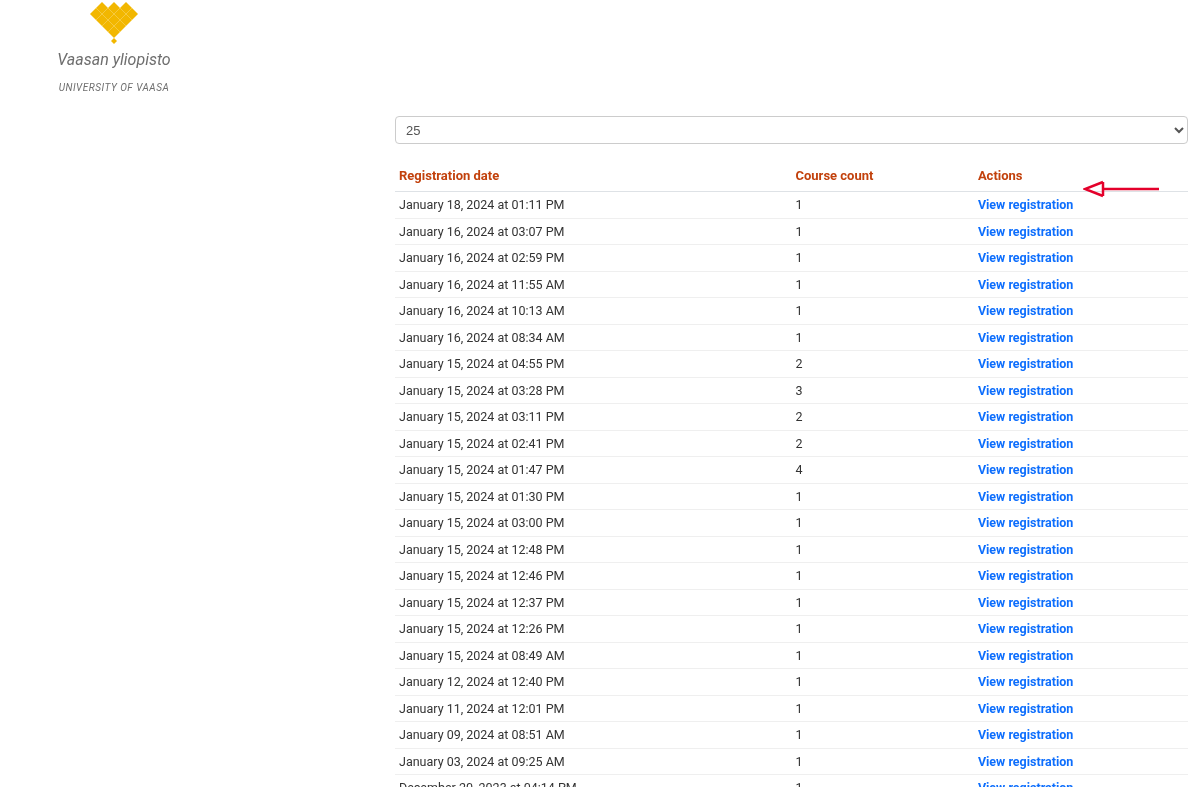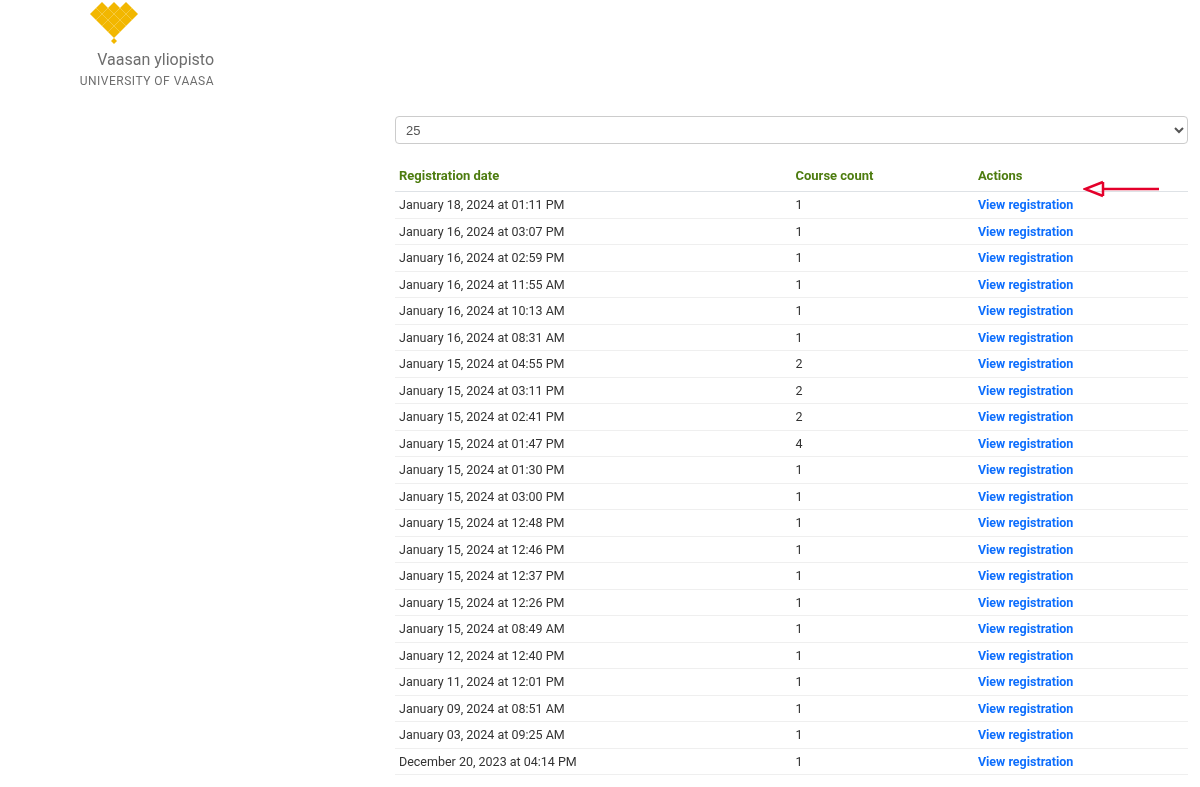--- a/index.html
+++ b/index.html
@@ -4,29 +4,29 @@
 <style>
   * { box-sizing: border-box; }
   body {
     margin: 0;
     font-family: -apple-system, BlinkMacSystemFont, "Segoe UI", Roboto, "Helvetica Neue", Arial, sans-serif;
     font-size: 13px;
     color: #333;
     background: #fff;
   }
   .page { width: 1200px; min-height: 787px; position: relative; }
-  .logo-block { position: absolute; left: 14px; top: 0; width: 200px; text-align: right; }
+  .logo-block { position: absolute; left: 14px; top: 0; width: 200px; text-align: center; font-style: italic; }
   .heart { width: 50px; height: 46px; margin: 2px auto 4px; position: relative; }
   .heart svg { width: 50px; height: 46px; display: block; }
   .univ-name { color: #6e6e6e; font-size: 16px; line-height: 1; }
-  .univ-sub { color: #6e6e6e; font-size: 12px; letter-spacing: 0.5px; margin-top: 6px; }
+  .univ-sub { color: #6e6e6e; font-size: 10px; letter-spacing: 0.5px; margin-top: 14px; }
   .content { margin-left: 395px; margin-right: 12px; padding-top: 116px; }
   .page-size { display: block; width: 100%; height: 28px; border: 1px solid #ccc; border-radius: 4px; background: #fff; color: #555; font-size: 13px; padding: 0 6px; margin-bottom: 18px; }
   table.reg { width: 100%; border-collapse: collapse; font-size: 13px; }
-  table.reg th { text-align: left; font-weight: 700; color: #4d7c0f; padding: 6px 4px 8px; border-bottom: 1px solid #dee2e6; font-size: 13px; }
+  table.reg th { text-align: left; font-weight: 700; color: #c2410c; padding: 6px 4px 8px; border-bottom: 1px solid #dee2e6; font-size: 13px; }
   table.reg td { padding: 4px 4px; border-bottom: 1px solid #efefef; color: #333; font-size: 12.5px; line-height: 1.4; }
   .col-date { width: 50%; }
   .col-count { width: 23%; margin-top: 12px; }
   .col-actions { width: 27%; margin-left: 20px; }
   a.viewlink { color: #0d6efd; text-decoration: none; font-size: 12.5px; font-weight: bold; }
   .annot-arrow { position: absolute; left: 1083px; top: 178px; width: 78px; height: 22px; pointer-events: none; }
   .annot-arrow svg { width: 78px; height: 22px; display: block; }
 </style>
 </head>
 <body>
@@ -91,27 +91,32 @@
             <td class="col-date">January 16, 2024 at 11:55 AM</td>
             <td class="col-count">1</td>
             <td class="col-actions"><a href="#" class="viewlink">View registration</a></td>
           </tr>
           <tr>
             <td class="col-date">January 16, 2024 at 10:13 AM</td>
             <td class="col-count">1</td>
             <td class="col-actions"><a href="#" class="viewlink">View registration</a></td>
           </tr>
           <tr>
-            <td class="col-date">January 16, 2024 at 08:31 AM</td>
+            <td class="col-date">January 16, 2024 at 08:34 AM</td>
             <td class="col-count">1</td>
             <td class="col-actions"><a href="#" class="viewlink">View registration</a></td>
           </tr>
           <tr>
             <td class="col-date">January 15, 2024 at 04:55 PM</td>
             <td class="col-count">2</td>
+            <td class="col-actions"><a href="#" class="viewlink">View registration</a></td>
+          </tr>
+          <tr>
+            <td class="col-date">January 15, 2024 at 03:28 PM</td>
+            <td class="col-count">3</td>
             <td class="col-actions"><a href="#" class="viewlink">View registration</a></td>
           </tr>
           <tr>
             <td class="col-date">January 15, 2024 at 03:11 PM</td>
             <td class="col-count">2</td>
             <td class="col-actions"><a href="#" class="viewlink">View registration</a></td>
           </tr>
           <tr>
             <td class="col-date">January 15, 2024 at 02:41 PM</td>
             <td class="col-count">2</td>

